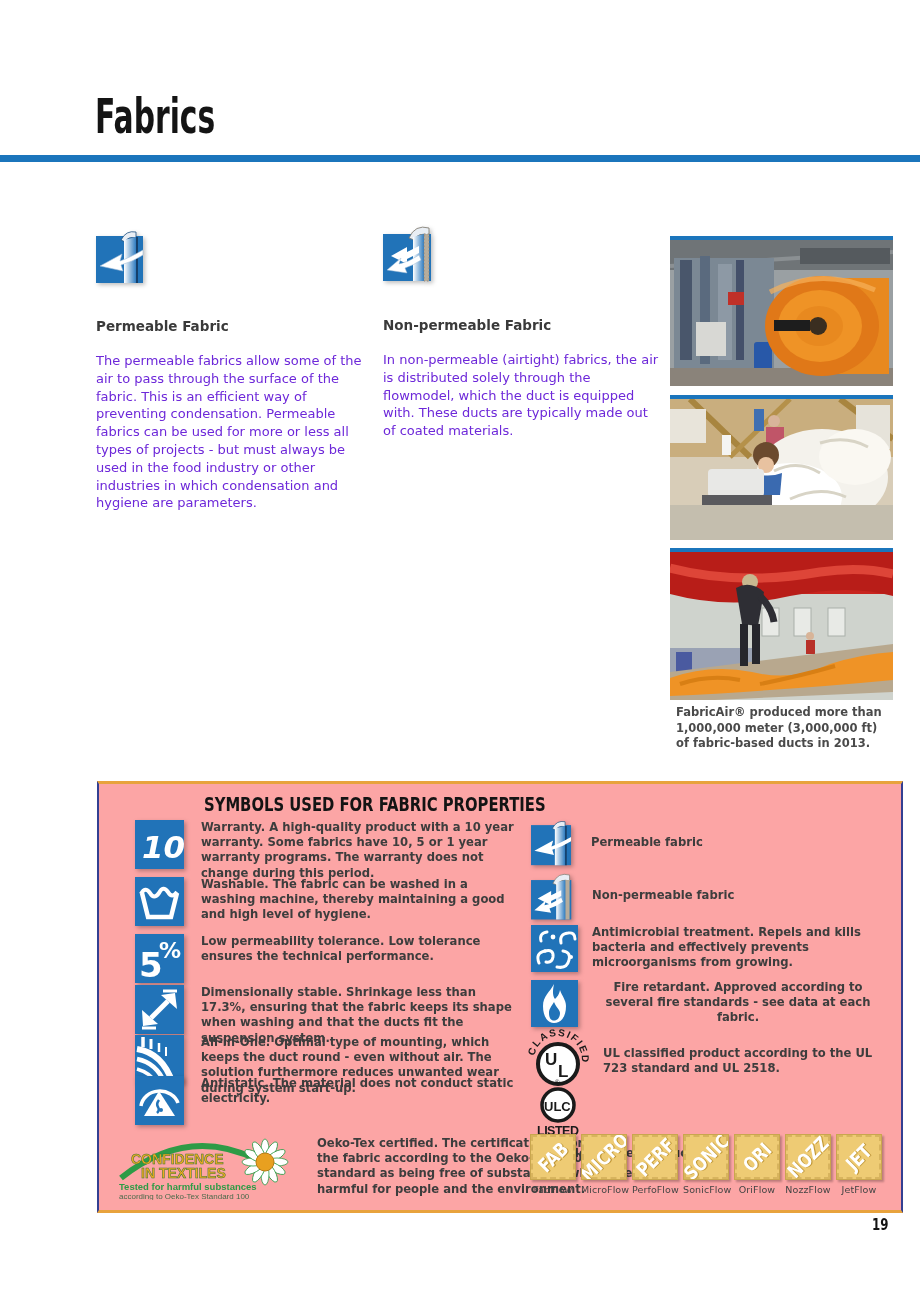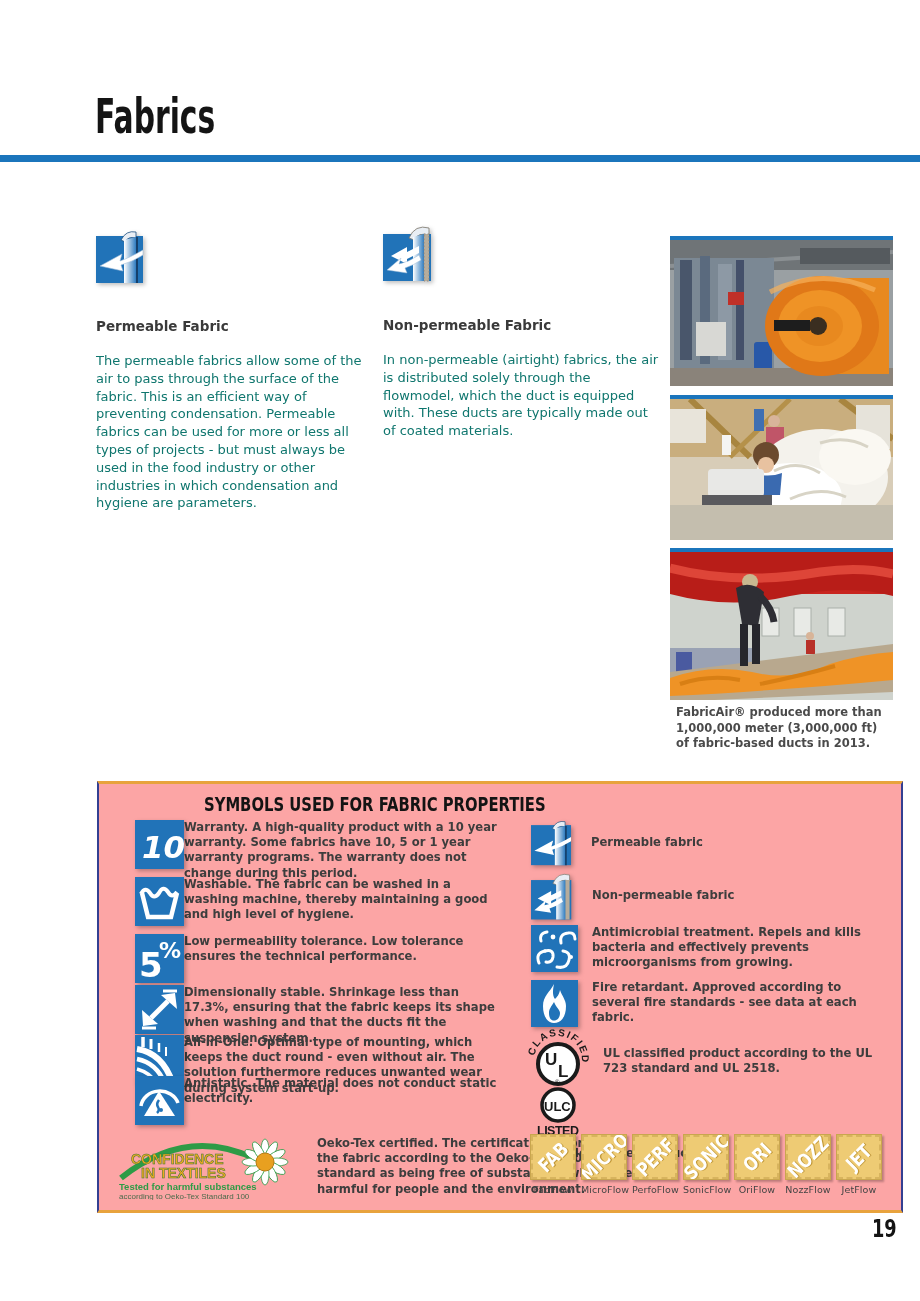--- a/index.html
+++ b/index.html
@@ -14,52 +14,52 @@
   .title-rule{position:absolute;left:0;top:155px;width:920px;height:7px;background:#1b75bc;}
 
   
   .col{position:absolute;}
   .col1{left:96px;top:228px;width:266px;}
   .col2{left:383px;top:222px;width:276px;}
   .fab-icon{display:block;filter:drop-shadow(2px 2px 2px rgba(0,0,0,0.25));}
   .col h3{margin:0;font-size:13.5px;font-weight:700;color:#3a3a3a;}
   .col1 h3{margin-top:28px;}
   .col2 h3{margin-top:29px;}
-  .col p{margin:18px 0 0 0;font-size:13px;line-height:17.8px;color:#0f766e;}
+  .col p{margin:18px 0 0 0;font-size:13px;line-height:17.8px;color:#6d28d9;}
 
   
   .photos{position:absolute;left:670px;top:236px;width:260px;}
   .photo{position:relative;width:223px;margin-bottom:9px;font-size:0;}
   .photo-bar{width:223px;height:4px;background:#1b75bc;}
   .photo-caption{margin:5px 0 0 6px;font-size:11.5px;line-height:15.5px;font-weight:700;color:#4a4a4a;width:215px;}
 
   
   .symbols-box{position:absolute;left:97px;top:781px;width:806px;height:432px;box-sizing:border-box;
                border-top:3px solid #e8a33d;border-bottom:3px solid #e8a33d;
                border-left:2px solid #333f92;border-right:2px solid #333f92;background:#fca5a5;}
   .box-title{position:absolute;left:105px;top:8px;margin:0;font-size:20px;font-weight:800;color:#141414;}
   .sym-row{position:absolute;display:flex;align-items:flex-start;}
   .sym-icon{flex:0 0 auto;filter:drop-shadow(2px 2px 2px rgba(0,0,0,0.28));font-size:0;}
   .sym-text{margin:0;font-size:11.6px;line-height:15.2px;font-weight:600;color:#3d3d3d;}
-  .lcol .sym-text{width:320px;}
+  .lcol .sym-text{margin-left:17px;width:320px;}
   .rcol .sym-text{margin-left:14px;width:292px;}
   .logo-icon{filter:none;}
 
   
   .flow-row{position:absolute;left:431px;top:350px;display:flex;gap:5px;}
   .flow-item{width:46px;text-align:center;}
   .flow-tile{position:relative;width:44px;height:44px;background:#eecb74;border:1px solid #c9a64e;
              outline:2px dashed #d8b45e;outline-offset:-3px;overflow:hidden;
              display:flex;align-items:center;justify-content:center;
              box-shadow:2px 2px 2px rgba(0,0,0,0.25);}
   .flow-tile-text{display:block;transform:rotate(-45deg) scaleX(0.82);font-size:19px;font-weight:800;
                   color:#fff;letter-spacing:0px;text-shadow:1px 1px 0 #c39a3a;white-space:nowrap;}
   .flow-label{margin-top:4px;font-size:9.5px;color:#444;letter-spacing:0.1px;}
 
-  .page-number{position:absolute;left:872px;top:1215px;font-size:24px;font-weight:800;color:#141414;}
+  .page-number{position:absolute;left:872px;top:1215px;font-size:16px;font-weight:800;color:#141414;}
 </style>
 </head>
 <body>
 
 <div class="page">
 
   <h1 class="page-title"><span class="cond">Fabrics</span></h1>
   <div class="title-rule"></div>
 
   <section class="col col1">
@@ -330,21 +330,21 @@
             <path d="M10,16 q-2,-8 6,-9"></path>
           </g>
           <circle cx="22" cy="12" r="2.4" fill="#ffffff"></circle>
           <circle cx="40" cy="32" r="2" fill="#ffffff"></circle>
           <circle cx="14" cy="26" r="1.8" fill="#ffffff"></circle>
         </svg>
       </span>
       <p class="sym-text">Antimicrobial treatment. Repels and kills bacteria and effectively prevents microorganisms from growing.</p>
     </div>
 
-    <div class="sym-row rcol" style="left:432px;top:196px;">
+    <div class="sym-row rcol" style="left:432px;top:196px;text-align:center;">
       <span class="sym-icon">
         <svg width="47" height="47" viewBox="0 0 47 47">
             <rect width="47" height="47" fill="#2173b8"></rect>
           <path d="M23,4 C19,12 12,16 12,26 C12,37 17,43 23,43 C30,43 35,37 35,26 C35,20 31,16 29,10 C28,15 26,17 24,19 C21,15 22,9 23,4 Z" fill="#ffffff"></path>
           <path d="M23,22 C20,27 18,29 18,33 C18,38 20,40.5 23,40.5 C26,40.5 29,38 29,33 C29,30 25,27 23,22 Z" fill="#2173b8"></path>
         </svg>
       </span>
       <p class="sym-text">Fire retardant. Approved according to several fire standards - see data at each fabric.</p>
     </div>
 

